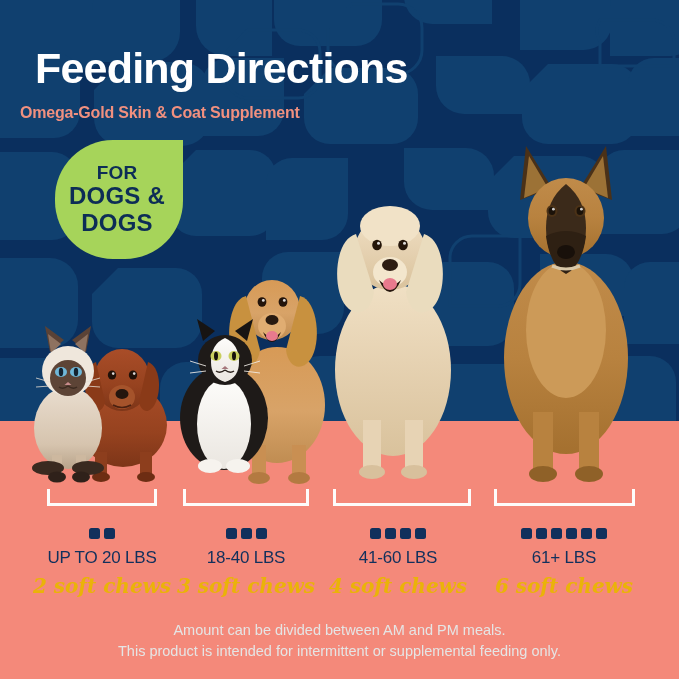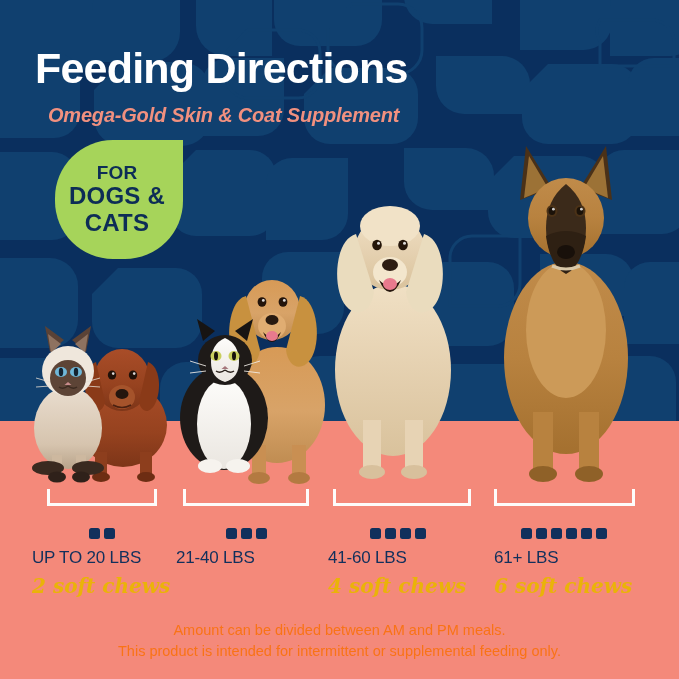--- a/index.html
+++ b/index.html
@@ -30,23 +30,23 @@
 
   
   .headline {
     position:absolute; left:35px; top:46px;
     font-size:43px; line-height:1.05;
     font-weight:bold; color:#ffffff;
     letter-spacing:-0.8px;
     white-space:nowrap;
   }
   .subhead {
-    position:absolute; left:48px; top:104px;
-    font-size:20px; line-height:1.1;
-    font-weight:bold; font-style:italic;
+    position:absolute; left:20px; top:104px;
+    font-size:16px; line-height:1.1;
+    font-weight:bold; 
     color:#f1907f;
     letter-spacing:-0.2px;
     white-space:nowrap;
   }
 
   
   .badge {
     position:absolute; left:55px; top:140px;
     width:128px; height:119px;
     background:#a5d martinez;
@@ -78,20 +78,21 @@
     height:17px;
     border-left:3px solid #fdfcfb;
     border-right:3px solid #fdfcfb;
     border-bottom:3px solid #fdfcfb;
   }
 
   
   .dose-col {
     position:absolute;
     top:528px;
+    text-align:center;
   }
   .chips { height:16px; display:flex; justify-content:center; gap:4px; margin-bottom:4px; }
   .chip {
     width:11px; height:11px; border-radius:2.5px;
     background:#143f74;
   }
   .weight {
     font-size:17px; font-weight:normal; color:#11305c;
     letter-spacing:-0.2px; white-space:nowrap;
     line-height:1.2;
@@ -100,21 +101,21 @@
     margin-top:6px;
     font-family:"DejaVu Serif", serif;
     font-size:20px; font-style:italic; font-weight:bold;
     color:#eab308; white-space:nowrap; line-height:1.2;
   }
 
   
   .footer {
     position:absolute; left:0; top:620px; width:679px;
     text-align:center;
-    color:#f97316;
+    color:#e5e5e5;
     font-size:14.5px; line-height:1.42;
   }
   .footer div { white-space:nowrap; }
 </style>
 </head>
 <body>
 
 <div id="poster">
 
   <div class="navy-panel" style="background: rgb(10, 47, 94);">
@@ -170,21 +171,21 @@
   <div class="coral-panel" style="background: rgb(244, 137, 122);"></div>
 
   <div class="headline" style="color: rgb(255, 255, 255);">Feeding Directions</div>
   <div class="subhead" style="color: rgb(241, 144, 127);">Omega-Gold Skin &amp; Coat Supplement</div>
 
   <div class="badge">
     <div class="badge-shape" style="background: rgb(166, 212, 90);"></div>
     <div class="badge-text">
       <div class="badge-line1">FOR</div>
       <div class="badge-line2">DOGS &amp;</div>
-      <div class="badge-line3">CATS</div>
+      <div class="badge-line3">DOGS</div>
     </div>
   </div>
 
   <svg class="animals" viewBox="0 0 679 500" preserveAspectRatio="none">
     <defs>
       <linearGradient id="siamFur" x1="0" y1="0" x2="0" y2="1">
         <stop offset="0%" stop-color="#e9ddcf"></stop>
           <stop offset="70%" stop-color="#d6c4ae"></stop>
         <stop offset="100%" stop-color="#b9a48b"></stop>
       </linearGradient>
@@ -365,21 +366,22 @@
       </div>
     <div class="weight">UP TO 20 LBS</div>
     <div class="chews">2 soft chews</div>
   </div>
   <div class="dose-col" style="left:176px; width:140px;">
     <div class="chips">
         <span class="chip" style="background: rgb(17, 48, 92);"></span>
         <span class="chip" style="background: rgb(17, 48, 92);"></span>
         <span class="chip" style="background: rgb(17, 48, 92);"></span>
       </div>
-    <div class="weight">21-40 LBS</div>
+    <div class="weight">18-40 LBS</div>
+    <div class="chews">3 soft chews</div>
   </div>
   <div class="dose-col" style="left:328px; width:140px;">
     <div class="chips">
         <span class="chip" style="background: rgb(17, 48, 92);"></span>
         <span class="chip" style="background: rgb(17, 48, 92);"></span>
         <span class="chip" style="background: rgb(17, 48, 92);"></span>
         <span class="chip" style="background: rgb(17, 48, 92);"></span>
       </div>
     <div class="weight">41-60 LBS</div>
     <div class="chews">4 soft chews</div>

